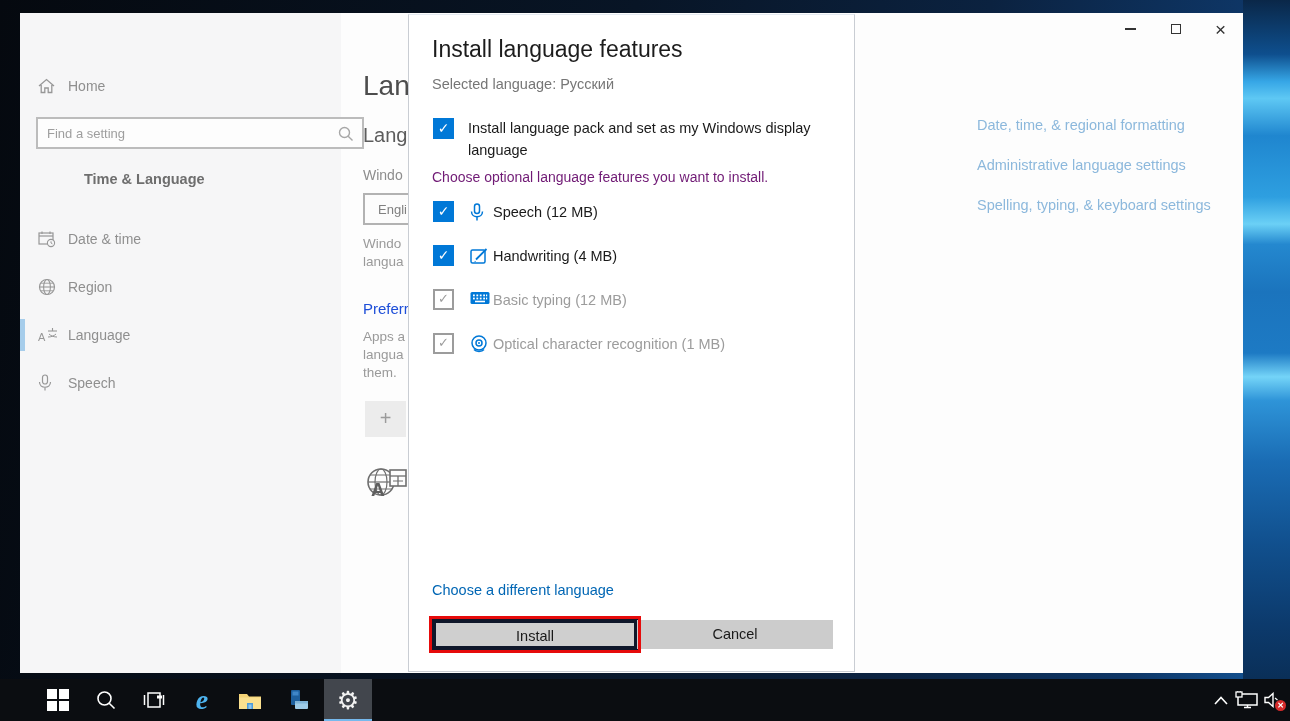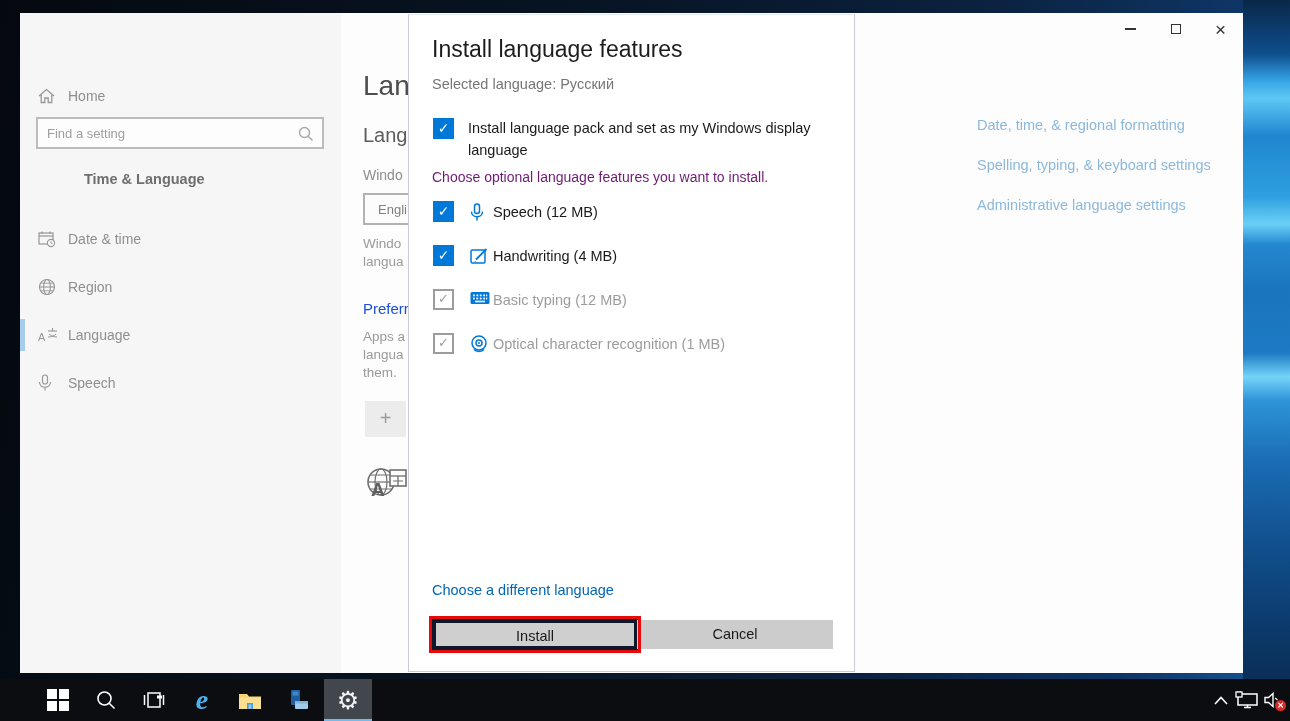--- a/index.html
+++ b/index.html
@@ -25,25 +25,25 @@
   .win-controls { position:absolute; right:0; top:0; height:32px; display:flex; }
   .wc { width:45px; height:32px; display:flex; align-items:center; justify-content:center; }
   .min-glyph { width:11px; height:0; border-top:2px solid #333; display:block; }
   .max-glyph { width:10px; height:10px; border:1.5px solid #333; display:block; }
   .close-glyph { font-size:19px; color:#333; line-height:1; }
 
   .sidebar { position:absolute; left:0; top:0; width:321px; height:660px; background:#f6f6f7; }
   .side-row { position:absolute; left:0; width:321px; height:40px; }
   .side-row .lbl { position:absolute; left:48px; top:0; line-height:40px; font-size:14px; color:#8f8f8f; }
   .side-row svg { position:absolute; left:18px; top:11px; }
-  .home-row { top:68px; height:30px;padding-left:42px; }
+  .home-row { top:58px; height:30px;padding-left:42px; }
   .home-row .lbl { line-height:30px; }
   .home-row svg { top:7px; }
   .accent-bar { position:absolute; left:0; top:4px; width:5px; height:32px; background:#a6cdeb; }
-  .searchbox { position:absolute; left:16px; top:104px; width:288px; height:32px; border:2px solid #bcbcbc; background:#fdfdfd; }
+  .searchbox { position:absolute; left:16px; top:104px; width:328px; height:32px; border:2px solid #bcbcbc; background:#fdfdfd; }
   .searchbox input { position:absolute; left:0; top:0; width:256px; height:28px; border:0; outline:none; background:transparent; padding-left:9px; font-size:13px; color:#7c7c7c; font-family:"Liberation Sans",sans-serif; }
   .searchbox input::placeholder { color:#9e9e9e; opacity:1; }
   .searchbox svg { position:absolute; right:8px; top:7px; }
   .side-section { position:absolute; left:16px; top:158px; font-size:14.5px; font-weight:bold; color:#6e6e6e;margin-left:48px; }
 
   
   .dim-main { position:absolute; left:343px; top:0; width:70px; height:660px; color:#989898; }
   .frag { position:absolute; left:0; white-space:nowrap; }
   .f-title { top:57px; font-size:28px; font-weight:300; color:#4d4d4d; }
   .f-heading { top:111px; font-size:20px; font-weight:300; color:#5c5c5c; }
@@ -213,22 +213,22 @@
             <rect x="25" y="14" width="16" height="16" fill="#fdfdfd" stroke="#6f6f6f" stroke-width="1.6"></rect>
             <line x1="25" y1="20" x2="41" y2="20" stroke="#6f6f6f" stroke-width="1.3"></line>
             <line x1="33" y1="20" x2="33" y2="30" stroke="#6f6f6f" stroke-width="1.3"></line>
             <line x1="28" y1="25" x2="38" y2="25" stroke="#6f6f6f" stroke-width="1"></line>
           </svg>
       </div>
     </div>
 
     <div class="related">
       <div class="rel-link">Date, time, &amp; regional formatting</div>
+      <div class="rel-link">Administrative language settings</div>
       <div class="rel-link">Spelling, typing, &amp; keyboard settings</div>
-      <div class="rel-link">Administrative language settings</div>
     </div>
   </div>
 
   <div class="dialog">
     <div class="dlg-title">Install language features</div>
     <div class="dlg-selected">Selected language: Русский</div>
 
     <div class="cbx on cb1"><span>✓</span></div>
     <div class="dlg-primary-label">Install language pack and set as my Windows display language</div>
 

